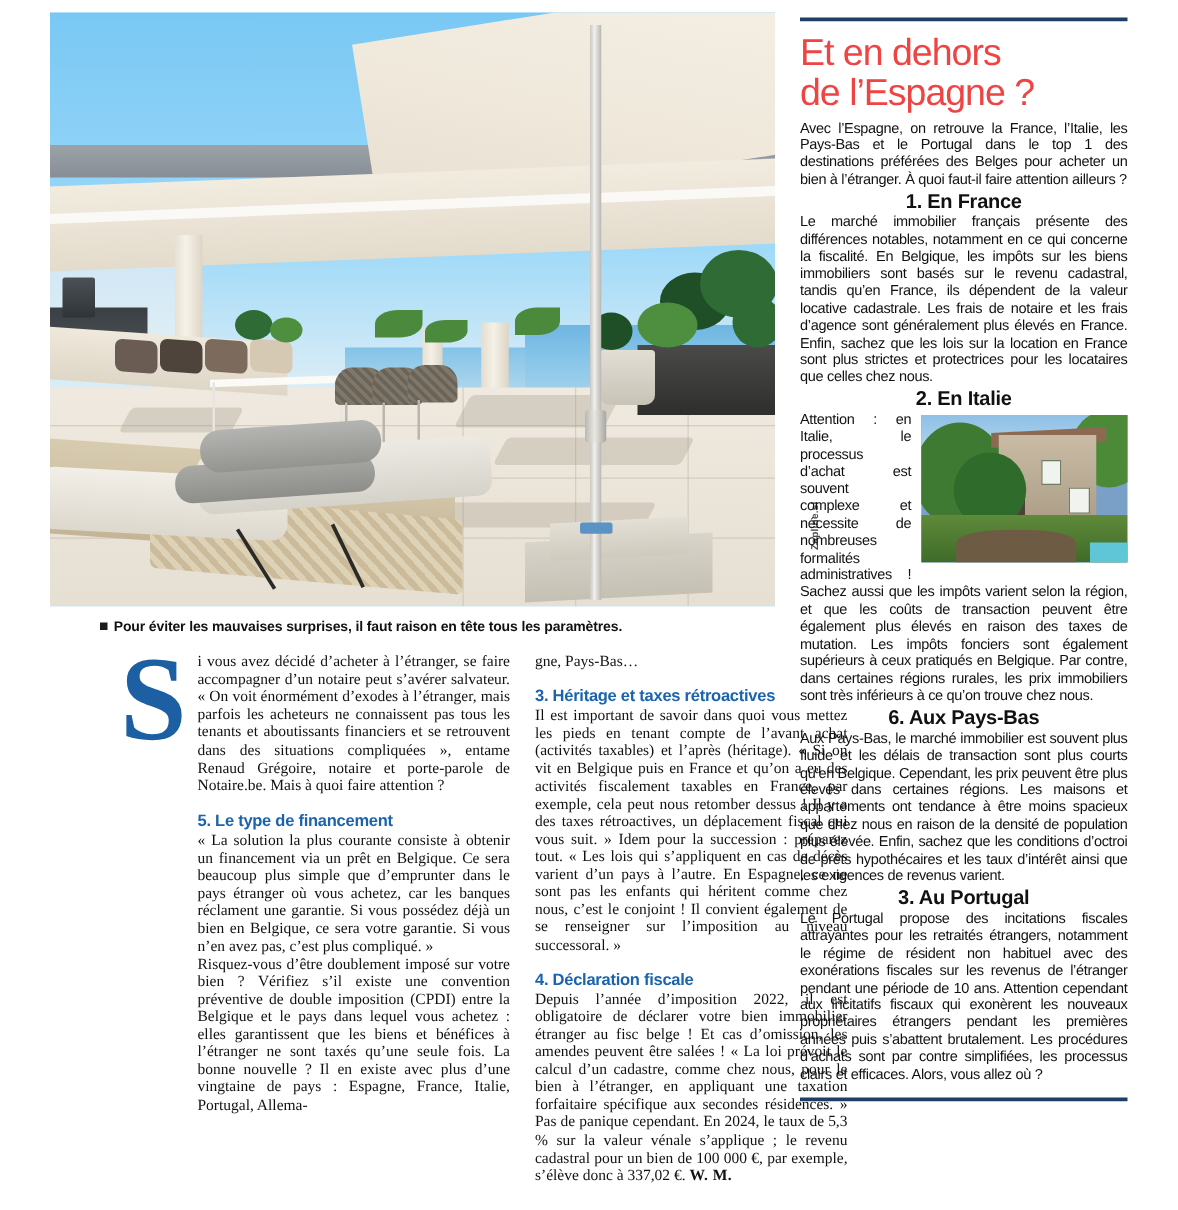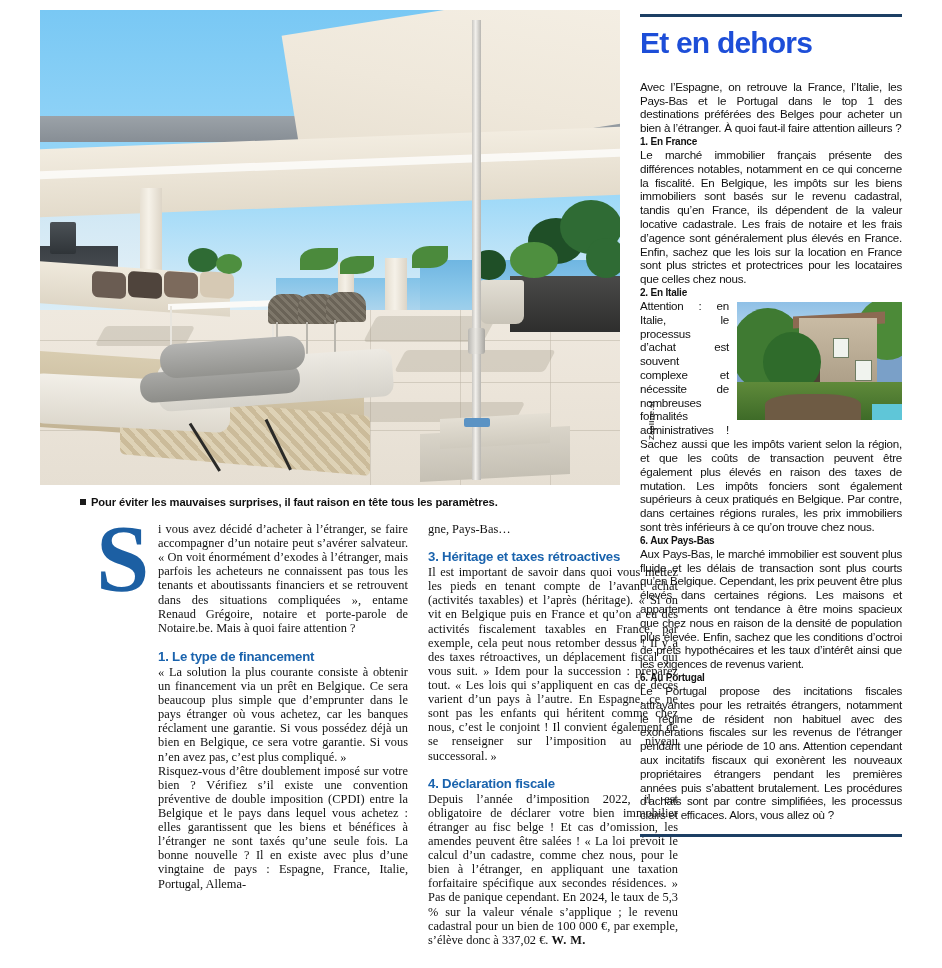--- a/index.html
+++ b/index.html
@@ -243,36 +243,36 @@
   
   .side{
     position:absolute;left:640px;top:14px;width:262px;height:944px;
   }
   .rule{
     width:262px;height:3px;background:#1d3f64;margin:0 0 10px 0;
   }
   .rule.bottom{margin:12px 0 0 0;height:3px;}
   .side h1{
     font-family:"Liberation Sans", sans-serif;
-    font-weight:bold;
+    font-weight:normal;
     font-size:30px;line-height:1.06;
-    color:#1d4ed8;margin:2px 0 21px 0;
+    color:#ef4444;margin:2px 0 5px 0;
     letter-spacing:-0.8px;
   }
   .side-body{
     font-family:"Liberation Sans", sans-serif;
     font-size:11.6px;line-height:1.192;
     text-align:justify;color:#111;
     -webkit-hyphens:auto;hyphens:auto;
     letter-spacing:-0.25px;
   }
   .side-body h4{
     font-family:"Liberation Sans", sans-serif;
-    font-size:10px;font-weight:bold;margin:1px 0 0 0;
-    text-align:left;letter-spacing:-0.2px;
+    font-size:16px;font-weight:bold;margin:1px 0 0 0;
+    text-align:center;letter-spacing:-0.2px;
   }
   .side-body p{margin:0;}
   
   .inset{
     float:right;
     width:165px;height:118px;
     margin:3px 0 4px 8px;
     position:relative;overflow:hidden;
     background:#7aa0c8;
     shape-outside:inset(0);
@@ -381,21 +381,21 @@
     <div class="caption">
       <span class="cap-bullet"></span><span>Pour éviter les mauvaises surprises, il faut raison en tête tous les paramètres.</span>
     </div>
 
     <div class="cols">
 
       <div class="col c1">
         <div class="drop-outer">S</div>
         <p><span>i vous avez décidé d’acheter à l’étranger, se faire accompagner d’un notaire peut s’avérer salvateur. </span><span class="i">« On voit énormément d’exodes à l’étranger, mais parfois les acheteurs ne connaissent pas tous les tenants et aboutissants financiers et se retrouvent dans des situations compliquées »</span><span>, entame Renaud Grégoire, notaire et porte-parole de Notaire.be. Mais à quoi faire attention ?</span></p>
 
-        <h3 class="sec first">1. Le type de financement</h3>
+        <h3 class="sec first">5. Le type de financement</h3>
         <p class="i">« La solution la plus courante consiste à obtenir un financement via un prêt en Belgique. Ce sera beaucoup plus simple que d’emprunter dans le pays étranger où vous achetez, car les banques réclament une garantie. Si vous possédez déjà un bien en Belgique, ce sera votre garantie. Si vous n’en avez pas, c’est plus compliqué. »</p>
 
         <p>Risquez-vous d’être doublement imposé sur votre bien ? Vérifiez s’il existe une convention préventive de double imposition (CPDI) entre la Belgique et le pays dans lequel vous achetez : elles garantissent que les biens et bénéfices à l’étranger ne sont taxés qu’une seule fois. La bonne nouvelle ? Il en existe avec plus d’une vingtaine de pays : Espagne, France, Italie, Portugal, Allema-</p>
       </div>
 
       <div class="col c2">
         <p>gne, Pays-Bas…</p>
 
         <h3 class="sec">3. Héritage et taxes rétroactives</h3>
         <p><span>Il est important de savoir dans quoi vous mettez les pieds en tenant compte de l’avant achat (activités taxables) et l’après (héritage). </span><span class="i">« Si on vit en Belgique puis en France et qu’on a eu des activités fiscalement taxables en France, par exemple, cela peut nous retomber dessus ! Il y a des taxes rétroactives, un déplacement fiscal qui vous suit. »</span><span> Idem pour la succession : préparez tout. </span><span class="i">« Les lois qui s’appliquent en cas de décès varient d’un pays à l’autre. En Espagne, ce ne sont pas les enfants qui héritent comme chez nous, c’est le conjoint ! Il convient également de se renseigner sur l’imposition au niveau successoral. »</span></p>
@@ -405,20 +405,21 @@
       </div>
 
     </div>
   </div>
 
   <div class="side">
     <div class="rule"></div>
 
     <h1>
       <span>Et en dehors</span><br>
+      <span>de l’Espagne ?</span>
     </h1>
 
     <div class="side-body">
       <p>Avec l’Espagne, on retrouve la France, l’Italie, les Pays-Bas et le Portugal dans le top 1 des destinations préférées des Belges pour acheter un bien à l’étranger. À quoi faut-il faire attention ailleurs ?</p>
 
       <h4>1. En France</h4>
       <p>Le marché immobilier français présente des différences notables, notamment en ce qui concerne la fiscalité. En Belgique, les impôts sur les biens immobiliers sont basés sur le revenu cadastral, tandis qu’en France, ils dépendent de la valeur locative cadastrale. Les frais de notaire et les frais d’agence sont généralement plus élevés en France. Enfin, sachez que les lois sur la location en France sont plus strictes et protectrices pour les locataires que celles chez nous.</p>
 
       <h4>2. En Italie</h4>
       <p>
@@ -435,20 +436,20 @@
           <span class="in-grass"></span>
           <span class="in-path"></span>
           <span class="in-pool"></span>
         </span>
         <span>Attention : en Italie, le processus d’achat est souvent complexe et nécessite de nombreuses formalités administratives ! Sachez aussi que les impôts varient selon la région, et que les coûts de transaction peuvent être également plus élevés en raison des taxes de mutation. Les impôts fonciers sont également supérieurs à ceux pratiqués en Belgique. Par contre, dans certaines régions rurales, les prix immobiliers sont très inférieurs à ce qu’on trouve chez nous.</span>
       </p>
 
       <h4>6. Aux Pays-Bas</h4>
       <p>Aux Pays-Bas, le marché immobilier est souvent plus fluide et les délais de transaction sont plus courts qu’en Belgique. Cependant, les prix peuvent être plus élevés dans certaines régions. Les maisons et appartements ont tendance à être moins spacieux que chez nous en raison de la densité de population plus élevée. Enfin, sachez que les conditions d’octroi de prêts hypothécaires et les taux d’intérêt ainsi que les exigences de revenus varient.</p>
 
-      <h4>6. Au Portugal</h4>
+      <h4>3. Au Portugal</h4>
       <p>Le Portugal propose des incitations fiscales attrayantes pour les retraités étrangers, notamment le régime de résident non habituel avec des exonérations fiscales sur les revenus de l’étranger pendant une période de 10 ans. Attention cependant aux incitatifs fiscaux qui exonèrent les nouveaux propriétaires étrangers pendant les premières années puis s’abattent brutalement. Les procédures d’achats sont par contre simplifiées, les processus clairs et efficaces. Alors, vous allez où ?</p>
     </div>
 
     <div class="rule bottom"></div>
   </div>
 
 </div>
 
 </body></html>

